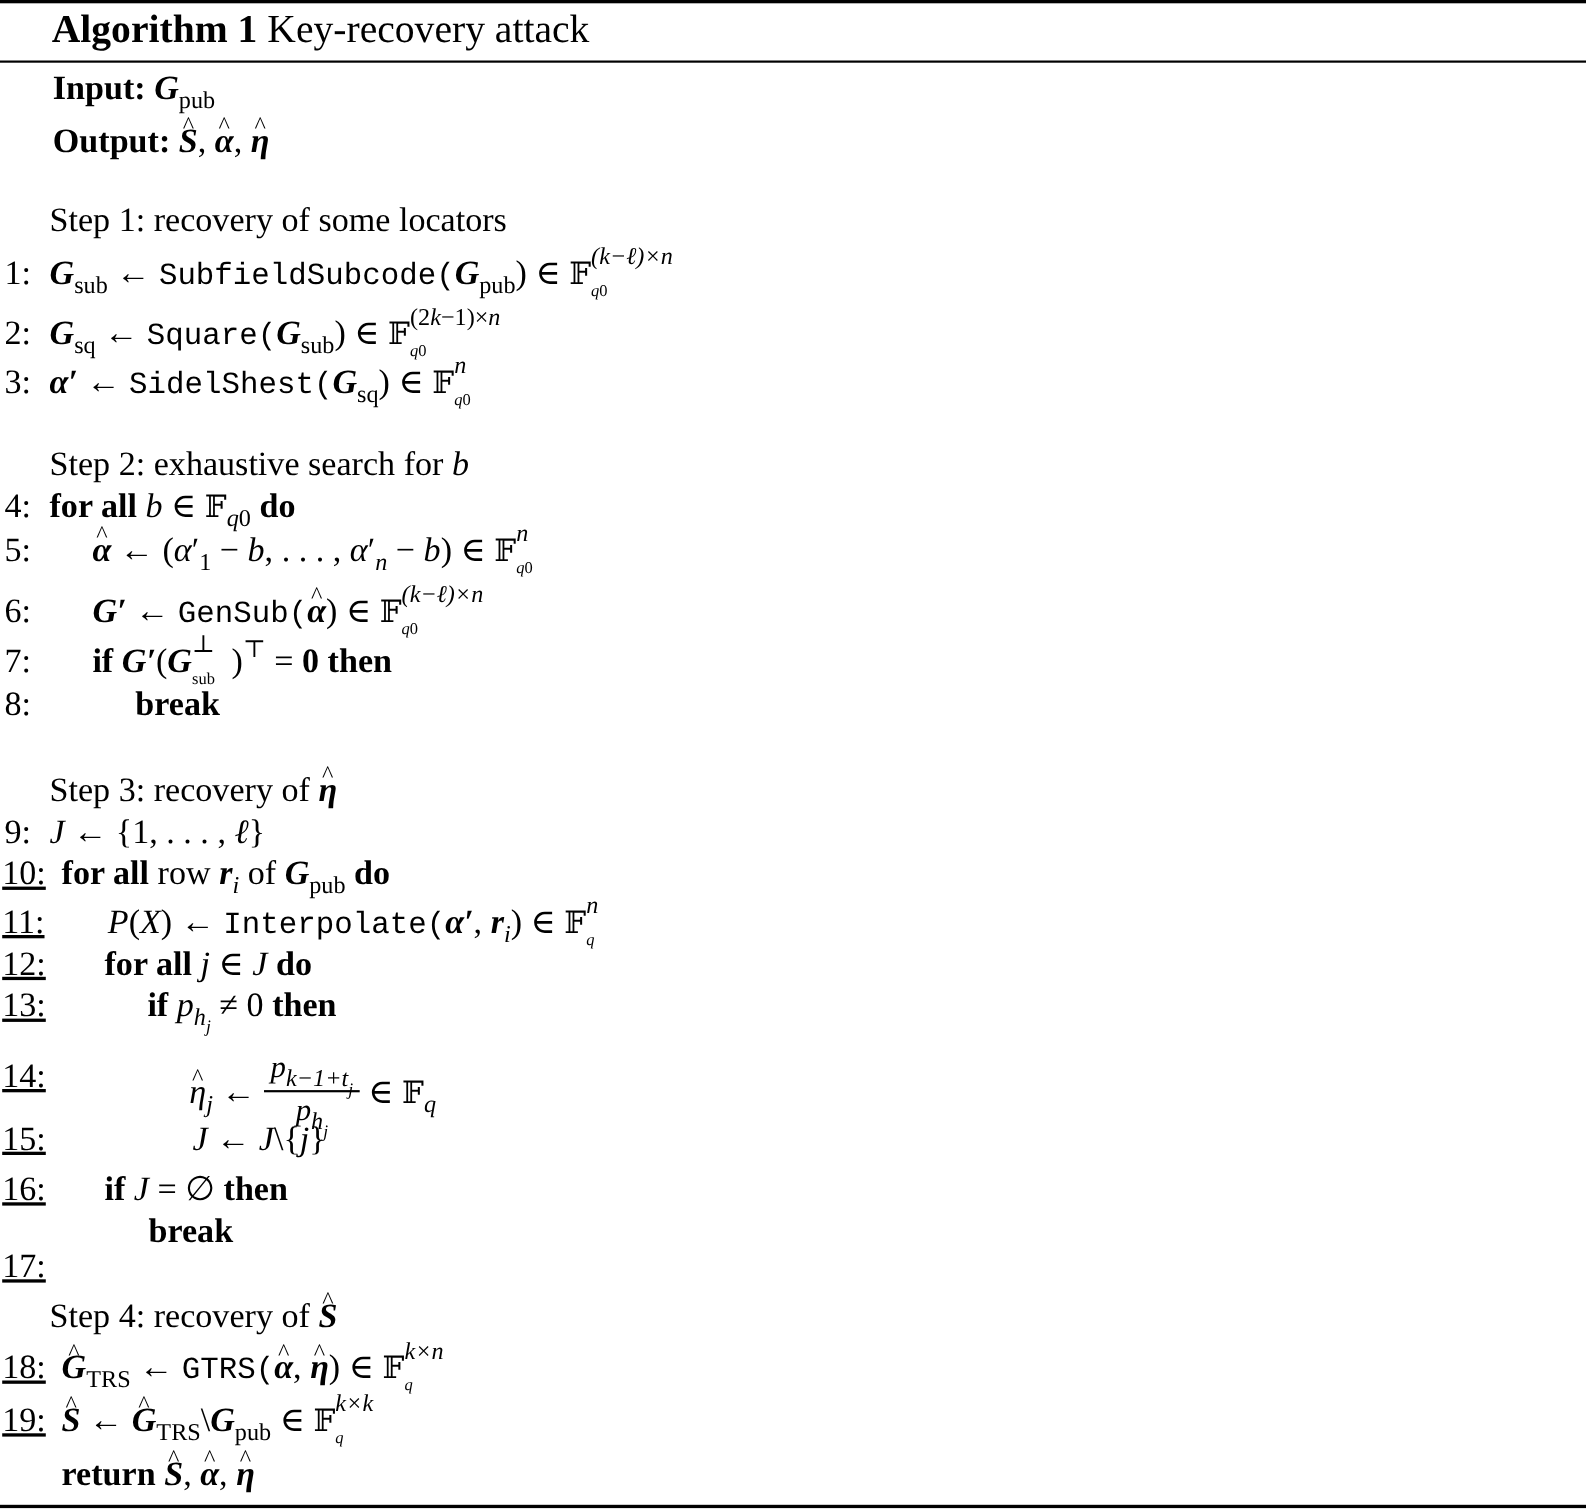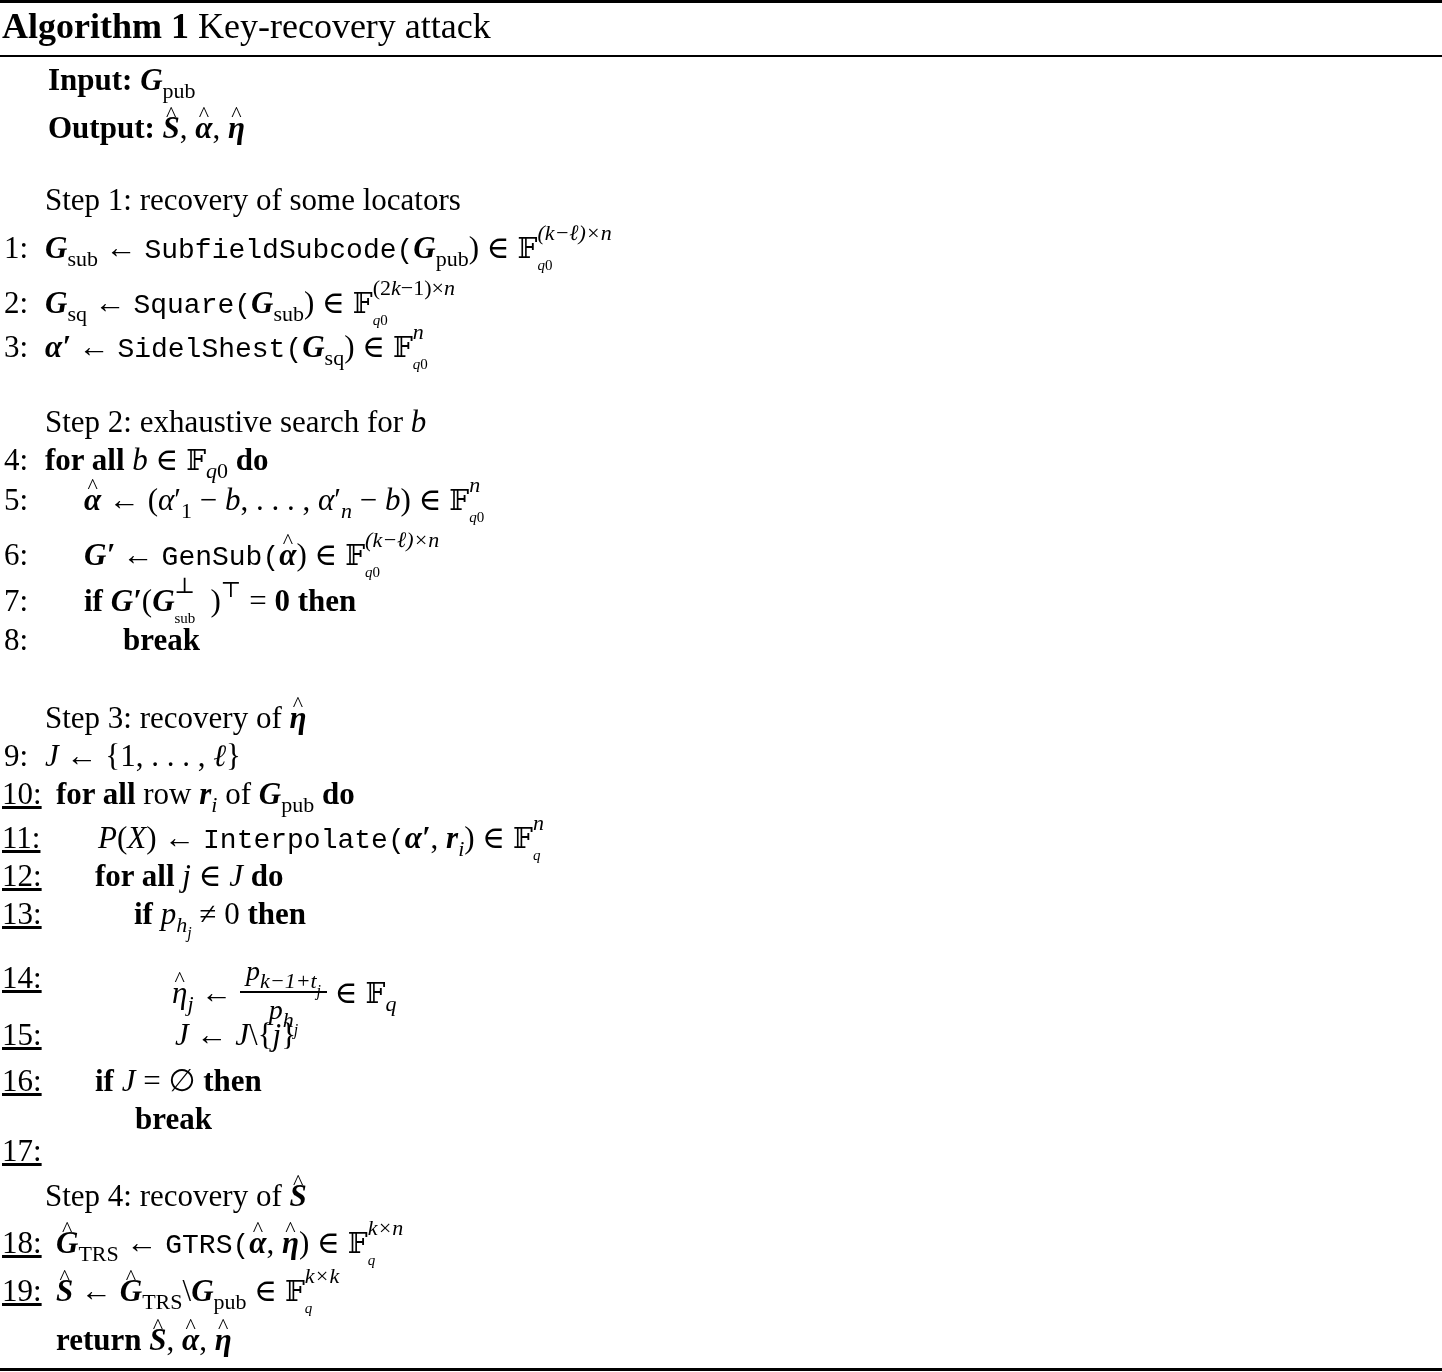--- a/index.html
+++ b/index.html
@@ -2,21 +2,21 @@
 <html><head>
 <meta charset="utf-8">
 <style>
   html, body { margin: 0; padding: 0; background: #ffffff; }
   body { width: 1442px; height: 1372px; position: relative; overflow: hidden;
          font-family: "Liberation Serif", "DejaVu Serif", serif; color: #000; }
   .rule-top { position: absolute; left: 0; top: 0; width: 1442px; height: 3px; background: #000; }
   .rule-mid { position: absolute; left: 0; top: 55px; width: 1442px; height: 2px; background: #000; }
   .rule-bot { position: absolute; left: 0; top: 1368px; width: 1442px; height: 3px; background: #000; }
   .title { position: absolute; left: 2px; top: 3px; font-size: 36px; line-height: 46px; white-space: nowrap; }
-  .title b { font-weight: bold; }
+  .title b { font-weight: bold; margin-left: 45px; }
   .line { position: absolute; font-size: 31px; line-height: 40px; white-space: nowrap; }
   .num { position: absolute; left: 4px; font-size: 31px; line-height: 40px; }
   .num2 { left: 2px; text-decoration: underline; }
   b { font-weight: bold; }
   .bi { font-weight: bold; font-style: italic; }
   i { font-style: italic; }
   .tt { font-family: "Liberation Mono", "DejaVu Sans Mono", monospace; font-size: 28px; }
   sub, sup { font-size: 22px; line-height: 0; }
   sub { vertical-align: -8px; margin-top: 12px; }
   sup { vertical-align: 14px; }

